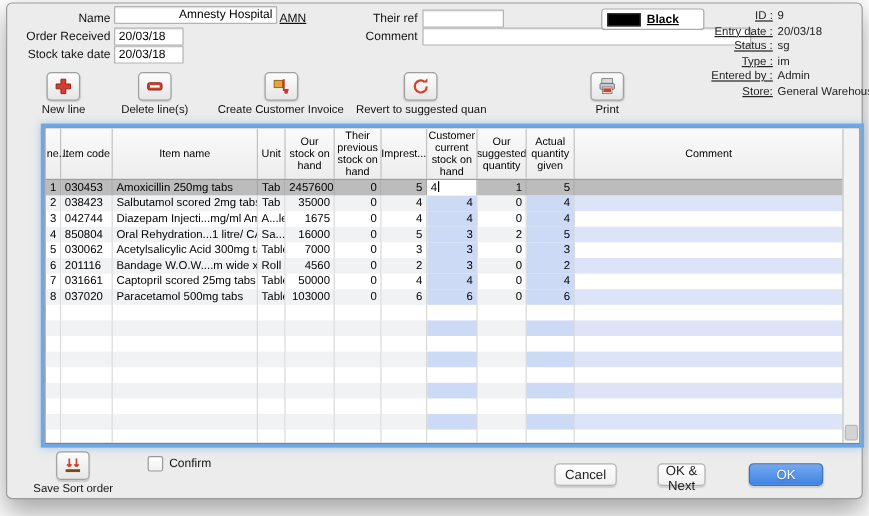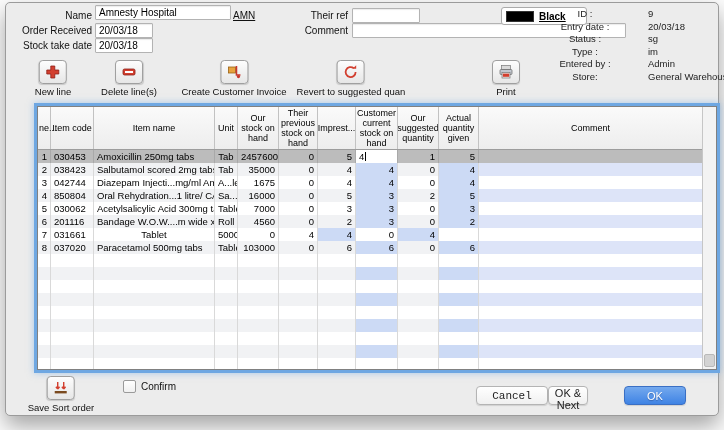--- a/index.html
+++ b/index.html
@@ -6,21 +6,21 @@
   body{width:724px;height:430px;background:#fcfcfc;font-family:"Liberation Sans","DejaVu Sans",sans-serif;-webkit-font-smoothing:antialiased;position:relative;overflow:hidden;}
   .window{position:absolute;left:5px;top:2px;width:712px;height:412px;background:#ececec;border:1px solid #9b9b9b;border-radius:5px;box-shadow:0 10px 22px rgba(0,0,0,.35);}
   
   .lbl{position:absolute;font-size:10px;color:#111;text-align:right;white-space:nowrap;}
   .tinput{position:absolute;height:13px;border:1px solid #b3b3b3;background:#fff;font-family:inherit;font-size:10px;padding:0 3px;border-radius:1px;box-shadow:inset 0 1px 1px rgba(0,0,0,.08);}
   .codetag{position:absolute;font-size:10px;color:#111;text-decoration:underline;}
   .colorpop{position:absolute;left:495px;top:4px;width:76px;height:16px;background:#fff;border:1px solid #aaa;border-radius:3px;display:flex;align-items:center;gap:5px;padding:0 4px;cursor:default;}
   .swatch{width:26px;height:9px;background:#000;border:1px solid #333;}
   .colorpop .cname{font-size:10px;font-weight:bold;color:#000;text-decoration:underline;}
   .infogrid{position:absolute;left:520px;top:5px;width:192px;display:grid;grid-template-columns:118px auto;column-gap:4px;row-gap:1.5px;font-size:9.5px;color:#222;}
-  .infogrid .il{text-align:center;white-space:nowrap;}
+  .infogrid .il{text-align:right;white-space:nowrap;text-decoration:underline;}
   .infogrid .iv{text-align:left;white-space:nowrap;}
   
   .tbtn{position:absolute;transform:translateX(-50%);text-align:center;cursor:default;}
   .ibox{width:26px;height:22px;margin:0 auto;border:1px solid #9f9f9f;border-radius:4px;background:linear-gradient(#fdfdfd,#e6e6e6);box-shadow:0 1px 1px rgba(0,0,0,.15);display:flex;align-items:center;justify-content:center;}
   .tlabel{font-size:9.5px;color:#111;margin-top:2px;white-space:nowrap;}
   
   .tablewrap{position:absolute;left:31px;top:103px;width:678px;height:262px;background:#fff;border:1px solid #808080;box-shadow:0 0 0 3px var(--focus-ring),0 0 7px 3px rgba(110,167,226,.55);overflow:hidden;}
   .gridarea{position:absolute;left:0;top:0;right:13px;bottom:0;overflow:hidden;}
   .trow{display:grid;grid-template-columns:13px 43px 121px 23px 41px 39px 38px 42px 41px 40px 1fr;}
   .ghead{height:42px;background:linear-gradient(#fafafa,#ededed);border-bottom:1px solid #9c9c9c;}
@@ -45,21 +45,21 @@
   .chklabel{font-size:10px;color:#111;}
   .btn{position:absolute;top:383px;height:19px;border:1px solid #b4b4b4;border-radius:4px;background:linear-gradient(#ffffff,#f0f0f0);font-family:inherit;font-size:11px;color:#222;box-shadow:0 1px 1px rgba(0,0,0,.12);padding:0;}
   .btn.default{background:linear-gradient(#74a9ee,var(--ok-blue));border-color:#3a6fc4;color:#fff;text-shadow:0 1px 1px rgba(0,0,40,.3);}
 </style>
 </head>
 <body>
 
 <div class="window">
 
   <span class="lbl" style="left:20px;top:7px;width:66px;">Name</span>
-  <input class="tinput" style="left: 89px; top: 2px; width: 128px;" value="Amnesty Hospital">
+  <input class="tinput" style="left: 89px; top: 2px; width: 128px; text-align: right;" value="Amnesty Hospital">
   <span class="codetag" style="left:227px;top:7px;">AMN</span>
 
   <span class="lbl" style="left:280px;top:7px;width:62px;">Their ref</span>
   <input class="tinput" style="left: 346px; top: 5px; width: 60px;" value="">
 
   <span class="lbl" style="left:10px;top:22px;width:76px;">Order Received</span>
   <input class="tinput" style="left: 89px; top: 20px; width: 50px;" value="20/03/18">
 
   <span class="lbl" style="left:280px;top:22px;width:62px;">Comment</span>
   <input class="tinput" style="left: 346px; top: 20px; width: 266px;" value="">
@@ -225,20 +225,21 @@
             <div class="bc ar k5">0</div>
             <div class="bc ar k6">2</div>
             <div class="bc ar k7 ecol">3</div>
             <div class="bc ar k8">0</div>
             <div class="bc ar k9 ecol">2</div>
             <div class="bc al k10 comment"></div>
           </div>
           <div class="trow brow">
             <div class="bc ar k0">7</div>
             <div class="bc al k1">031661</div>
+            <div class="bc al k2">Captopril scored 25mg tabs</div>
             <div class="bc ac k3">Tablet</div>
             <div class="bc ar k4">50000</div>
             <div class="bc ar k5">0</div>
             <div class="bc ar k6">4</div>
             <div class="bc ar k7 ecol">4</div>
             <div class="bc ar k8">0</div>
             <div class="bc ar k9 ecol">4</div>
             <div class="bc al k10 comment"></div>
           </div>
           <div class="trow brow">
@@ -385,17 +386,17 @@
           <path d="M11 2v7M11 9L9.2 6.8M11 9l1.8-2.2" stroke="#d23f2f" stroke-width="1.4" fill="none"></path>
           <rect x="2" y="11" width="12" height="2.4" fill="#7a4a1f"></rect>
         </svg>
       </div>
     <div class="tlabel">Save Sort order</div>
   </div>
   <div class="chkwrap">
     <span class="chk"></span>
     <span class="chklabel">Confirm</span>
   </div>
-  <button class="btn" style="left:470px;width:72px;font-family:Liberation Mono, monospace;">Cancel</button>
+  <button class="btn" style="left:456px;width:52px;">Cancel</button>
   <button class="btn" style="left:542px;width:40px;">OK &amp; Next</button>
   <button class="btn default" style="left:618px;width:62px;">OK</button>
 
 </div>
 
 </body></html>

